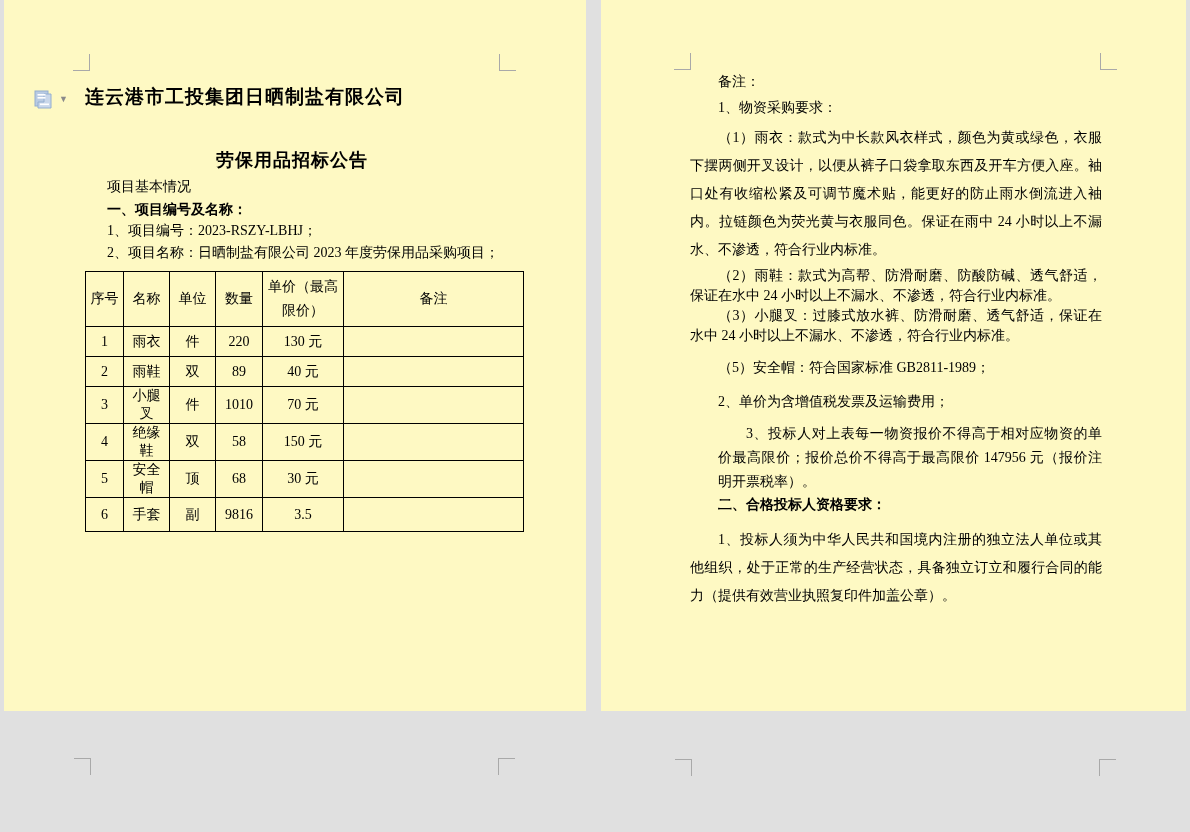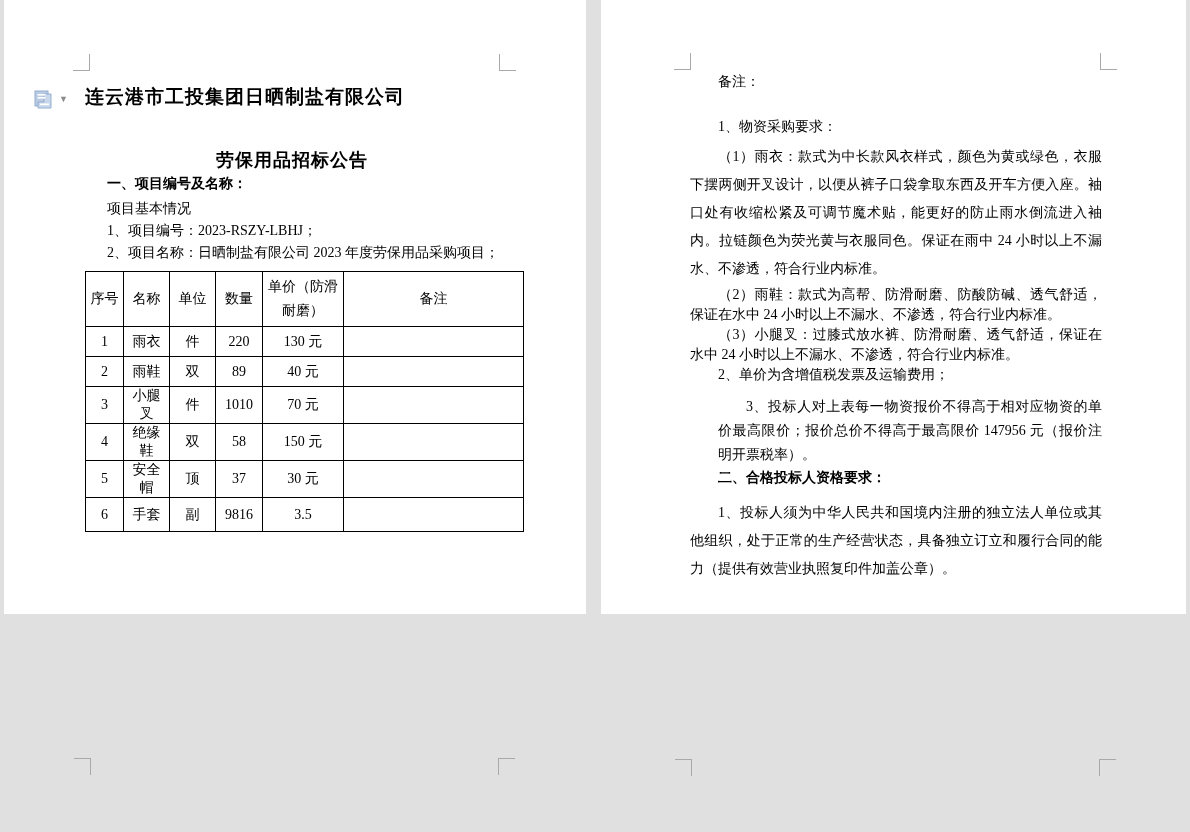--- a/index.html
+++ b/index.html
@@ -4,21 +4,21 @@
 <style>
   html,body{margin:0;padding:0;}
   body{
     width:1190px;height:832px;overflow:hidden;
     background:#e0e0e0;
     font-family:"Liberation Serif","DejaVu Serif",serif;
     color:#000;
     position:relative;
   }
   .page{
-    position:absolute;top:0;height:614px;background:#ffffff;
+    position:absolute;top:0;height:711px;background:#fef9c3;
   }
   #left-page{left:4px;width:582px;}
   #right-page{left:601px;width:585px;}
 
   
   .mark{position:absolute;width:16px;height:16px;}
   .mark.tl{border-right:1px solid #a9a9a9;border-bottom:1px solid #a9a9a9;}
   .mark.tr{border-left:1px solid #a9a9a9;border-bottom:1px solid #a9a9a9;}
   .mark.bl{border-right:1px solid #a9a9a9;border-top:1px solid #a9a9a9;}
   .mark.br{border-left:1px solid #a9a9a9;border-top:1px solid #a9a9a9;}
@@ -51,22 +51,22 @@
   tr.r-last{height:34px;}
 
   
   .content2{position:absolute;left:89px;top:68px;width:412px;}
   .pr{text-indent:2em;text-align:justify;}
   .lh20{line-height:20px;}
   .lh24{line-height:24px;margin-left:28px;}
   .lh28{line-height:28px;}
   .lh29{line-height:29px;}
   .mt2{margin-top:2px;}.mt4{margin-top:4px;}.mt6{margin-top:6px;}
-  .mt8{margin-top:25px;}.mt10{margin-top:10px;}.mt12{margin-top:12px;}
-  .mt14{margin-top:0;}.mt16{margin-top:16px;}.mt18{}
+  .mt8{margin-top:6px;}.mt10{margin-top:10px;}.mt12{margin-top:12px;}
+  .mt14{margin-top:14px;}.mt16{margin-top:16px;}.mt18{}
 </style>
 </head>
 <body>
 
 <div>
 
   <section class="page" id="left-page">
     <div class="mark tl" style="left:69px;top:54px;"></div>
     <div class="mark tr" style="left:495px;top:54px;"></div>
     <div class="mark bl" style="left:70px;top:758px;"></div>
@@ -79,41 +79,41 @@
         <rect x="3.5" y="4" width="8" height="1.6" fill="#ffffff"></rect>
         <rect x="3.5" y="7" width="8" height="1.6" fill="#ffffff"></rect>
         <rect x="6" y="13.5" width="9" height="1.6" fill="#ffffff"></rect>
       </svg>
       <span class="dd">▼</span>
     </div>
 
     <div class="content">
       <h1 class="doc-title">连云港市工投集团日晒制盐有限公司</h1>
       <h2 class="doc-subtitle">劳保用品招标公告</h2>
+      <p class="ind first">项目基本情况</p>
       <p class="ind bold">一、项目编号及名称：</p>
-      <p class="ind first">项目基本情况</p>
       <p class="ind">1、项目编号：2023-RSZY-LBHJ；</p>
       <p class="ind">2、项目名称：日晒制盐有限公司 2023 年度劳保用品采购项目；</p>
 
       <table>
         <colgroup>
           <col style="width:38px">
             <col style="width:46px">
             <col style="width:46px">
           <col style="width:47px">
             <col style="width:81px">
             <col style="width:180px">
         </colgroup>
         <tbody>
             <tr class="head">
           <th>序号</th>
           <th>名称</th>
           <th>单位</th>
           <th>数量</th>
-          <th>单价（防滑耐磨）</th>
+          <th>单价（最高限价）</th>
           <th>备注</th>
         </tr>
         <tr class="r">
           <td>1</td>
           <td>雨衣</td>
           <td>件</td>
           <td>220</td>
           <td>130 元</td>
           <td></td>
         </tr>
@@ -138,21 +138,21 @@
           <td>绝缘鞋</td>
           <td>双</td>
           <td>58</td>
           <td>150 元</td>
           <td></td>
         </tr>
         <tr class="r">
           <td>5</td>
           <td>安全帽</td>
           <td>顶</td>
-          <td>37</td>
+          <td>68</td>
           <td>30 元</td>
           <td></td>
         </tr>
         <tr class="r-last">
           <td>6</td>
           <td>手套</td>
           <td>副</td>
           <td>9816</td>
           <td>3.5</td>
           <td></td>
@@ -167,20 +167,21 @@
     <div class="mark tr" style="left:499px;top:53px;"></div>
     <div class="mark bl" style="left:74px;top:759px;"></div>
     <div class="mark br" style="left:498px;top:759px;"></div>
 
     <div class="content2">
       <p class="pr lh20 mt4">备注：</p>
       <p class="pr lh20 mt8">1、物资采购要求：</p>
       <p class="pr lh28 mt6">（1）雨衣：款式为中长款风衣样式，颜色为黄或绿色，衣服下摆两侧开叉设计，以便从裤子口袋拿取东西及开车方便入座。袖口处有收缩松紧及可调节魔术贴，能更好的防止雨水倒流进入袖内。拉链颜色为荧光黄与衣服同色。保证在雨中 24 小时以上不漏水、不渗透，符合行业内标准。</p>
       <p class="pr lh20 mt2">（2）雨鞋：款式为高帮、防滑耐磨、防酸防碱、透气舒适，保证在水中 24 小时以上不漏水、不渗透，符合行业内标准。</p>
       <p class="pr lh20">（3）小腿叉：过膝式放水裤、防滑耐磨、透气舒适，保证在水中 24 小时以上不漏水、不渗透，符合行业内标准。</p>
+      <p class="pr lh20 mt12">（5）安全帽：符合国家标准 GB2811-1989；</p>
       <p class="pr lh20 mt14">2、单价为含增值税发票及运输费用；</p>
       <p class="pr lh24 mt10">3、投标人对上表每一物资报价不得高于相对应物资的单价最高限价；报价总价不得高于最高限价 147956 元（报价注明开票税率）。</p>
       <p class="pr lh20 mt18 bold">二、合格投标人资格要求：</p>
       <p class="pr lh28 mt12">1、投标人须为中华人民共和国境内注册的独立法人单位或其他组织，处于正常的生产经营状态，具备独立订立和履行合同的能力（提供有效营业执照复印件加盖公章）。</p>
 
     </div>
   </section>
 
 </div>
 

